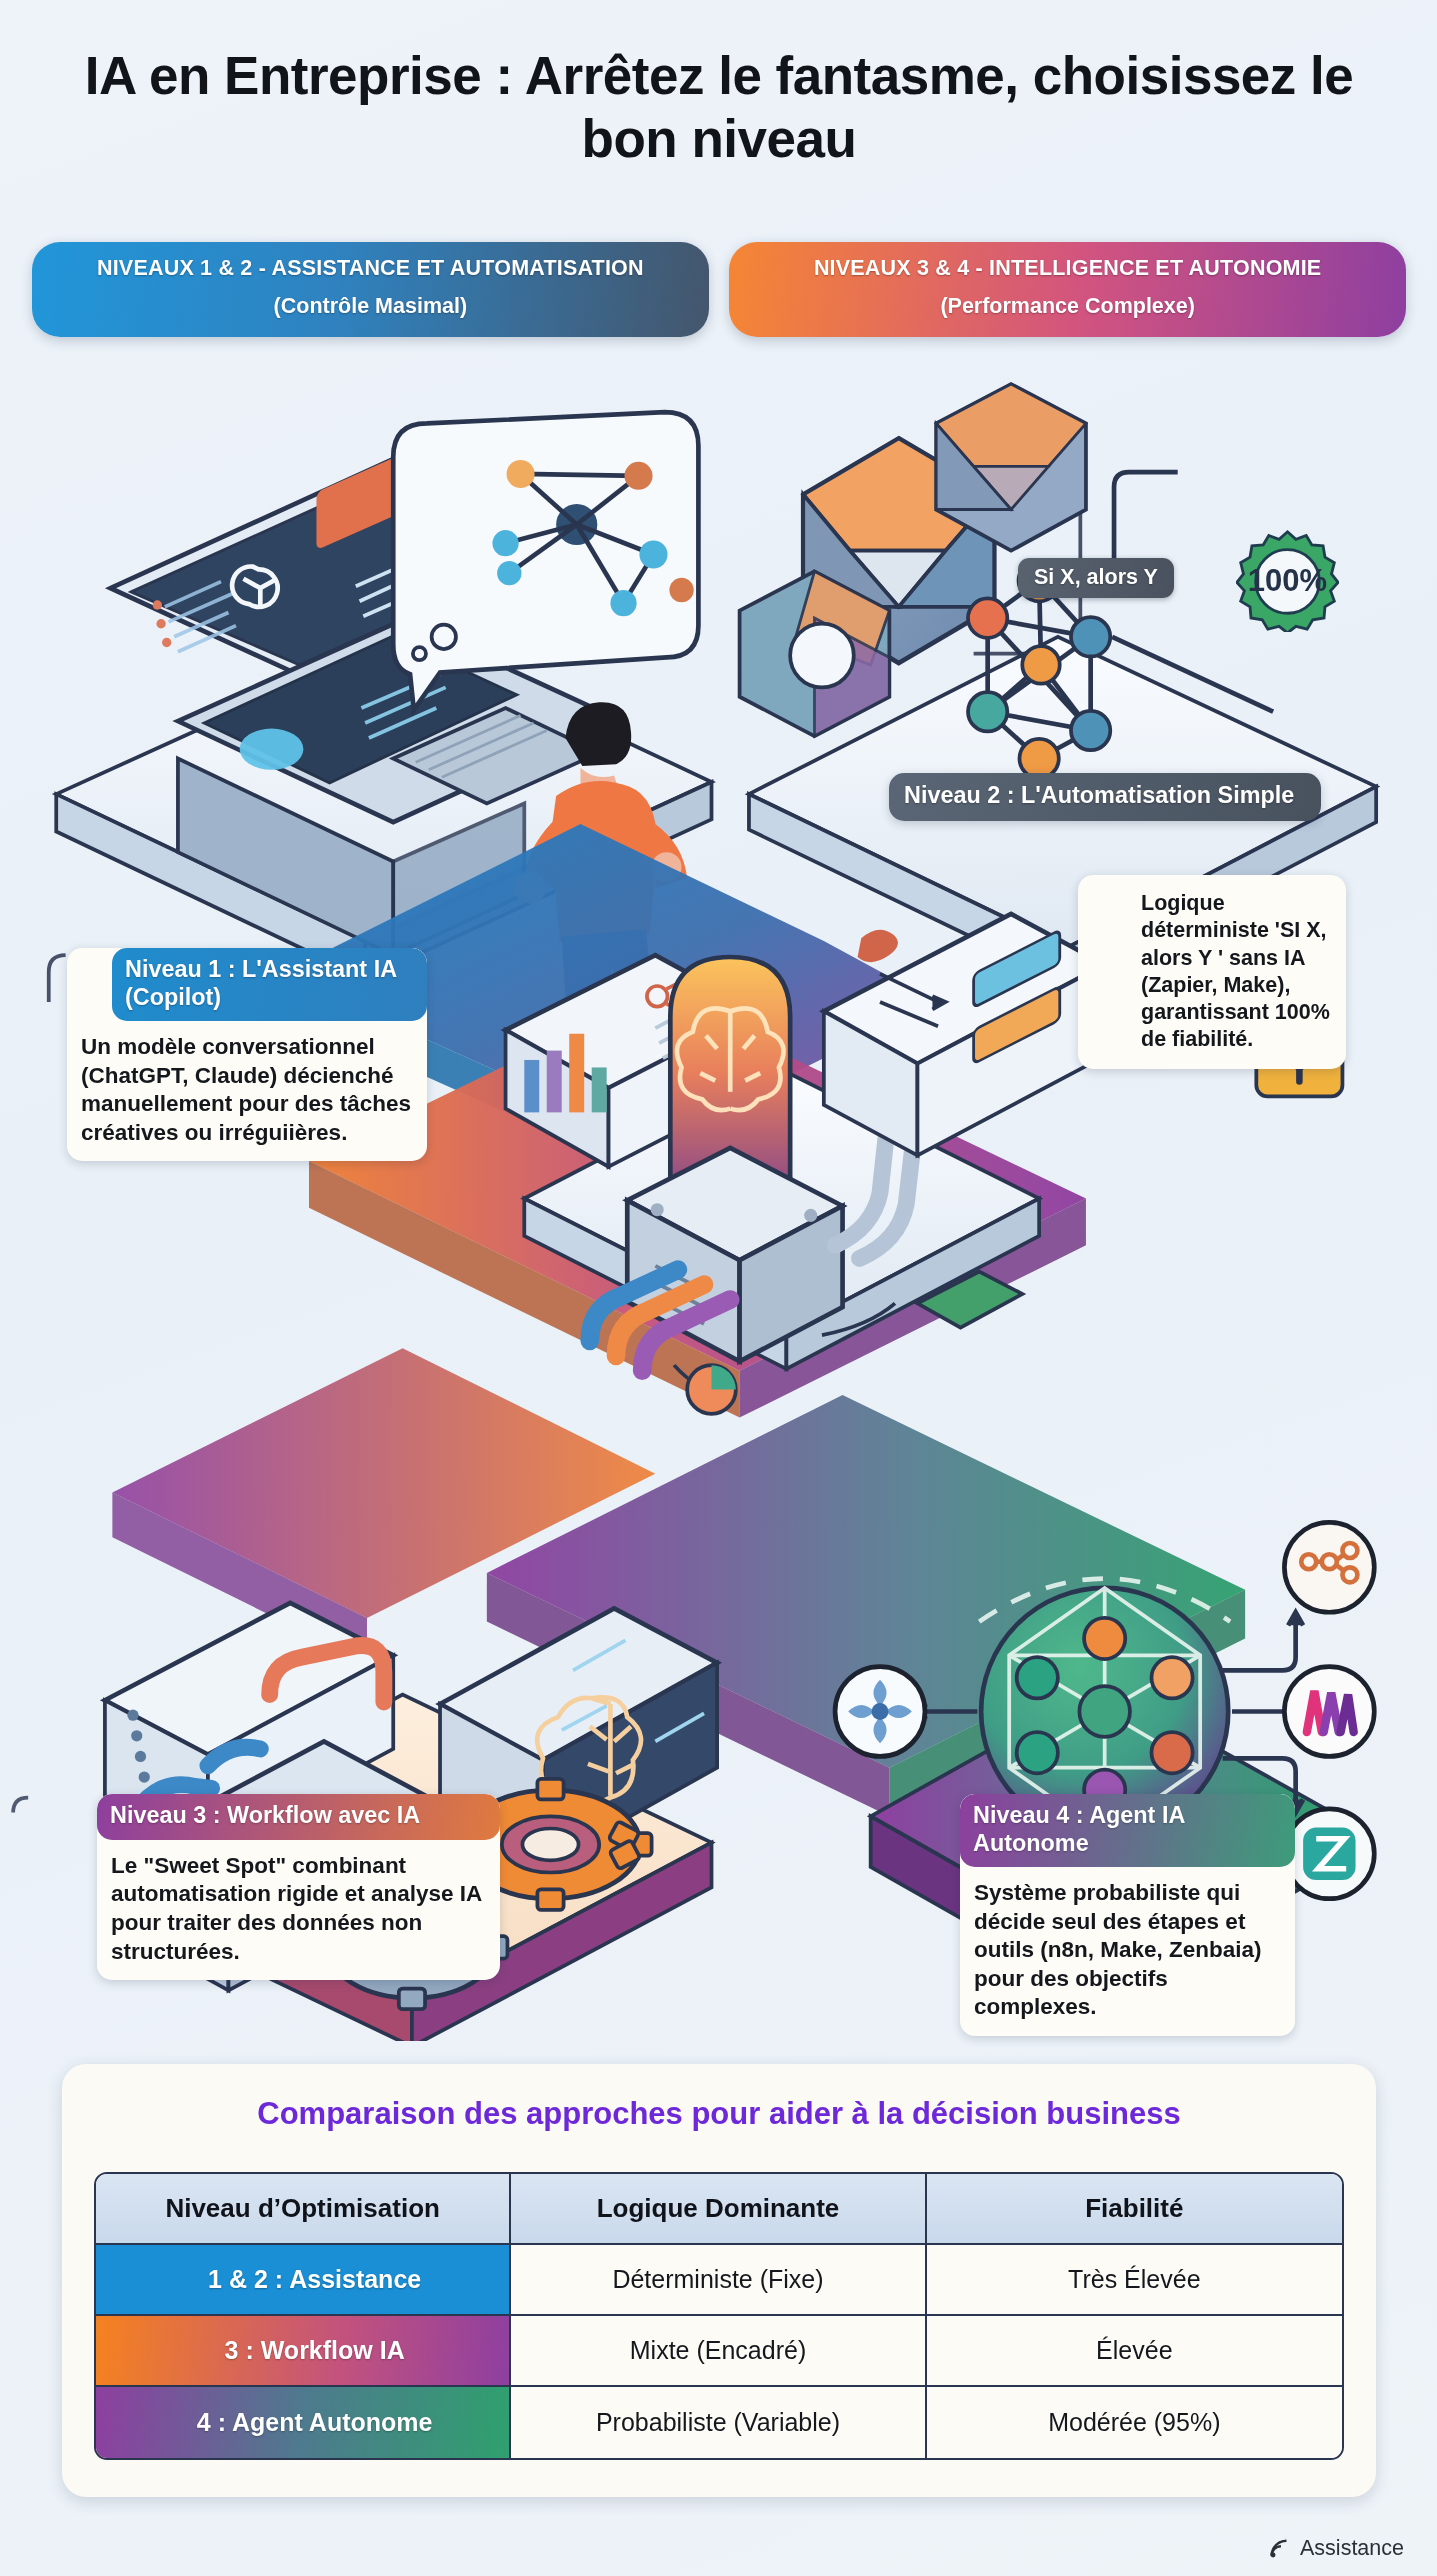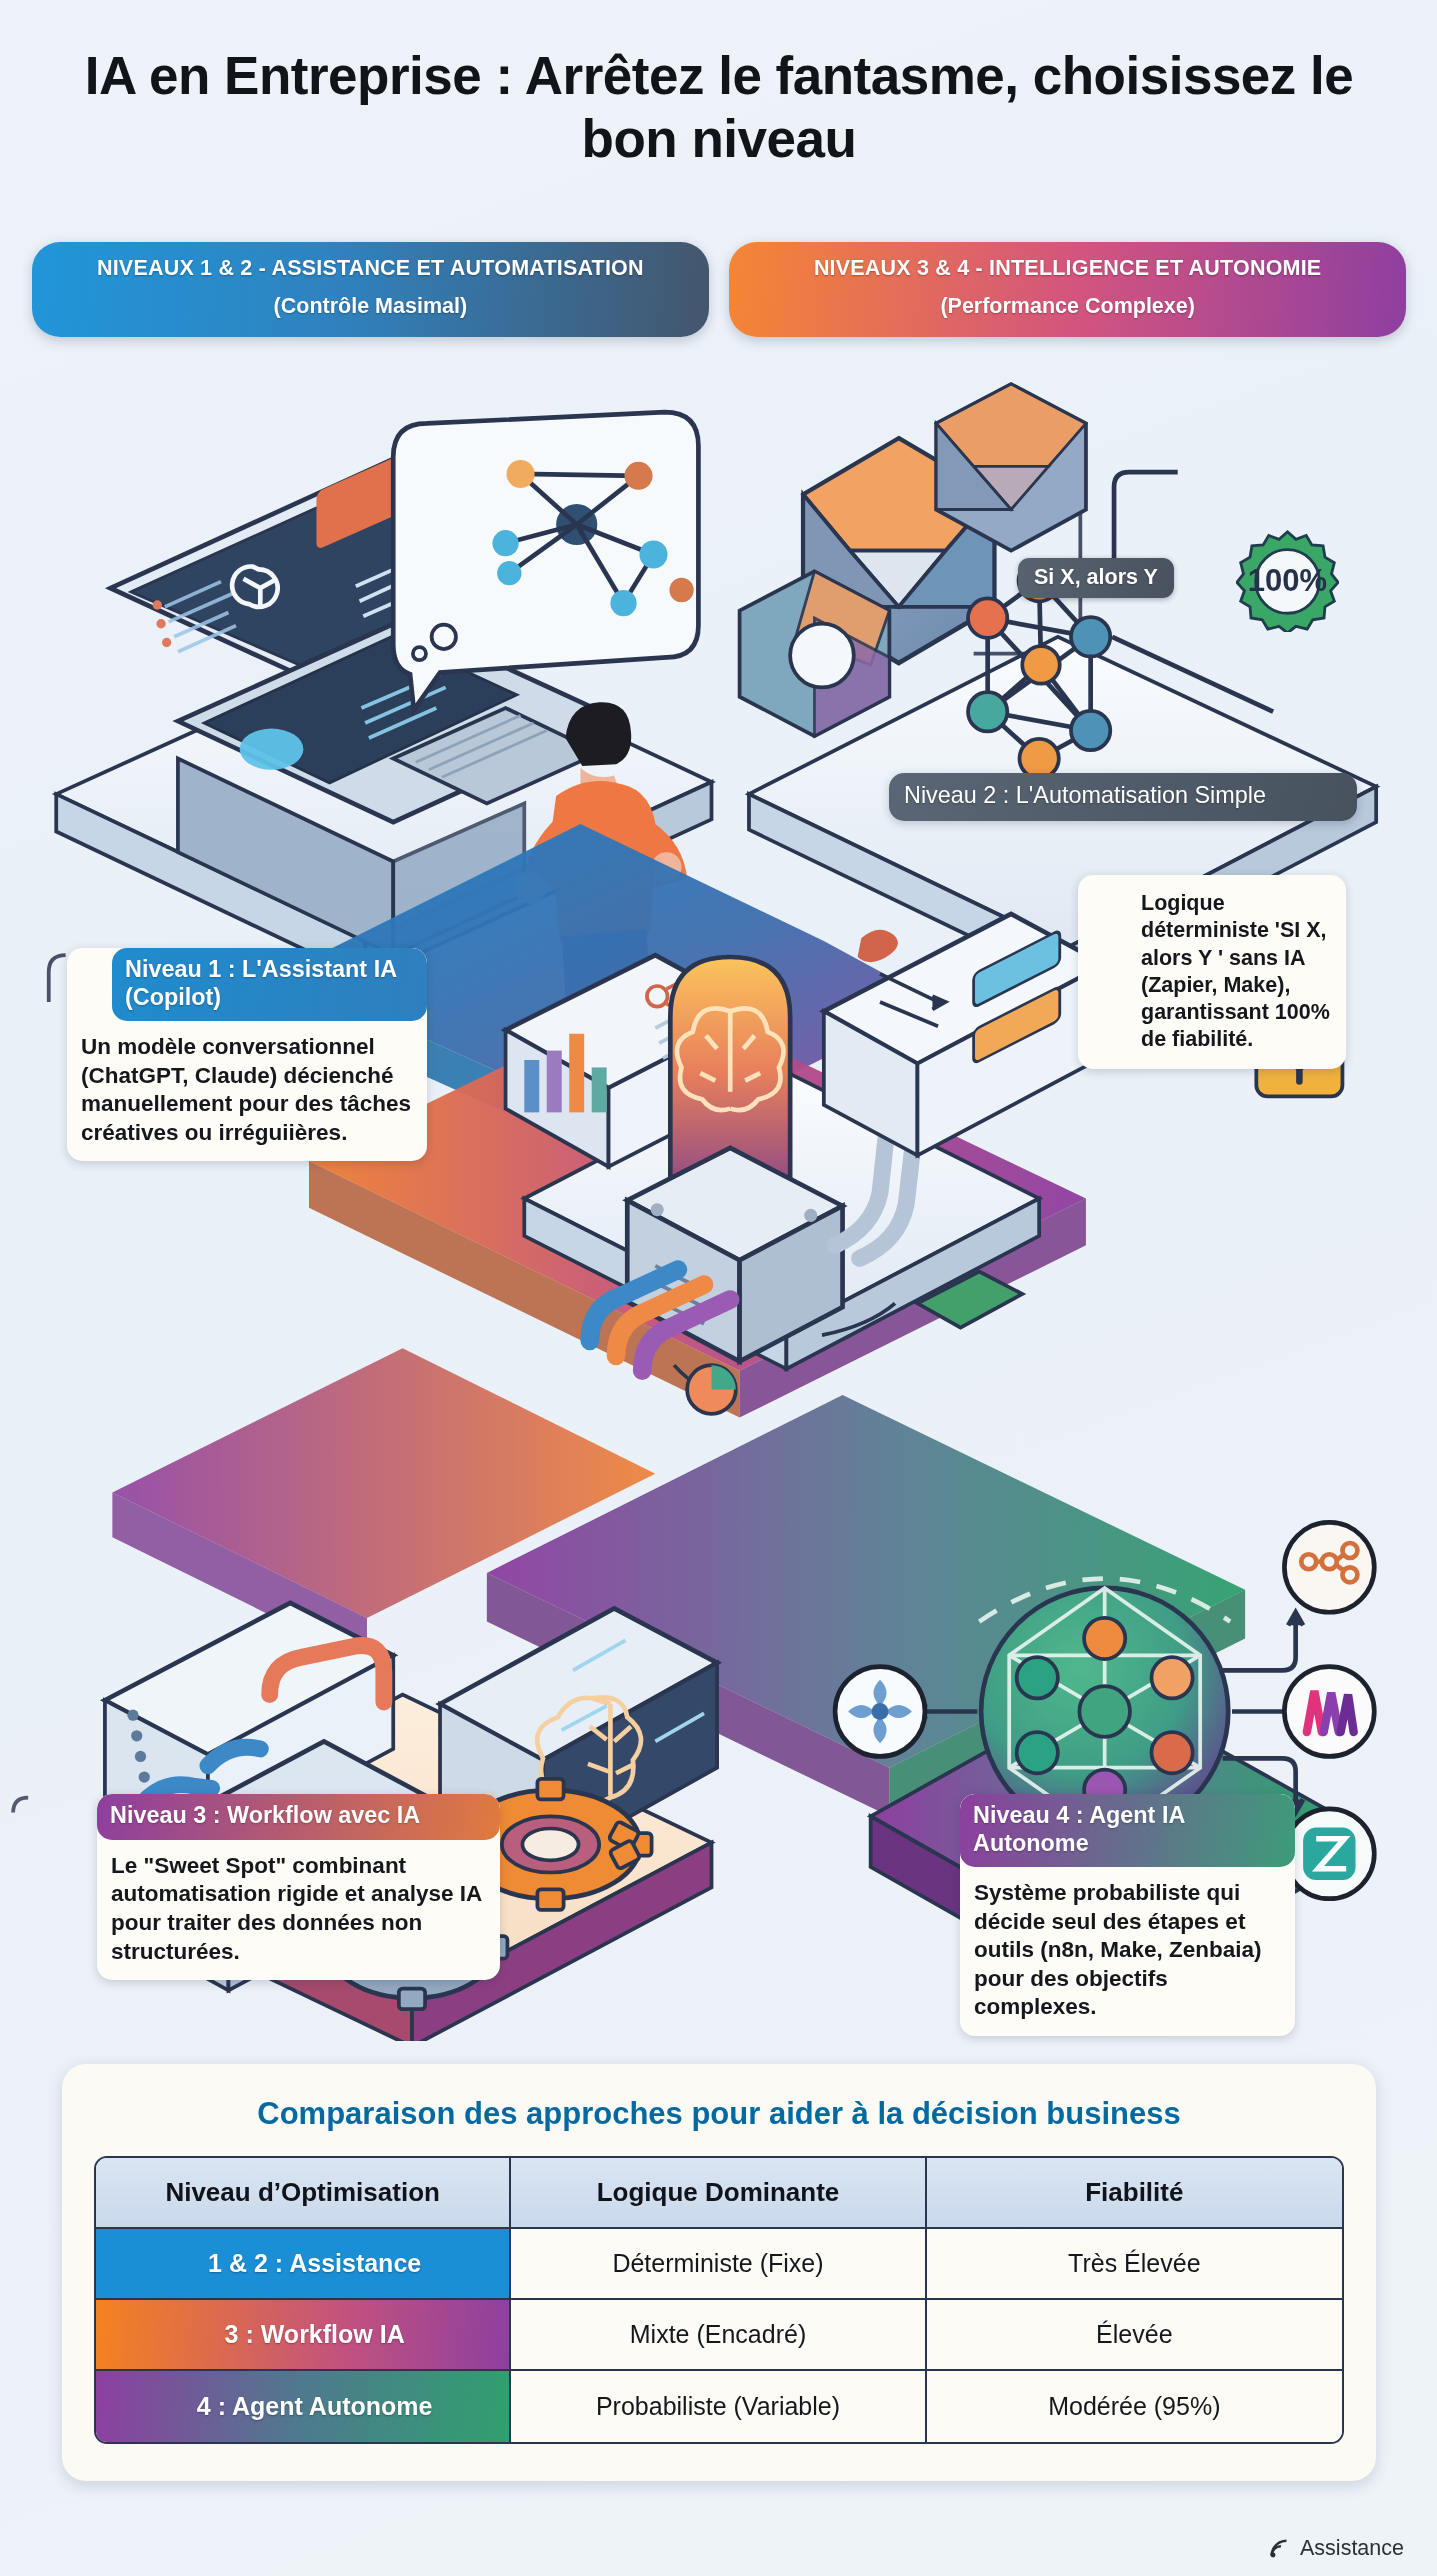--- a/index.html
+++ b/index.html
@@ -88,23 +88,23 @@
     font-weight: bold;
     line-height: 1.27;
   }
 
   
   #card-n1 { left: 67px; top: 948px; width: 360px; }
   #card-n1 .card-head { background: linear-gradient(100deg,#1f8ccd,#2f7fbe); font-size: 23.4px; margin-left: 45px; }
   #card-n1 .card-body { font-size: 22.5px; }
   
   #card-n2-title {
-    position: absolute; left: 889px; top: 773px; width: 468px;
+    position: absolute; left: 889px; top: 773px; width: 432px;
     background: linear-gradient(100deg,#5a6675,#48525f);
-    color: #fff; font-weight: normal; font-size: 23.4px;
+    color: #fff; font-weight: bold; font-size: 23.4px;
     padding: 9.4px 15px 11.2px; border-radius: 15px;
     box-shadow: 0 2.8px 9.4px rgba(25,40,70,0.22);
     text-shadow: 0 0.9px 1.9px rgba(0,0,0,0.3);
     text-align: left;
   }
   #card-n2 { left: 1078px; top: 875px; width: 268px; padding-left: 48px; }
   #card-n2 .card-body { font-size: 21.5px; padding: 15px 15px 15px; }
 
   
   #card-n3 { left: 75px; top: 1794px; width: 403px; margin-left: 22px; }
@@ -143,22 +143,22 @@
     position: absolute;
     left: 62px; top: 2064px;
     width: 1314px;
     background: #fbfaf5;
     border-radius: 24px;
     box-shadow: 0 4.7px 15px rgba(30,50,80,0.16);
     padding: 32px 32px 37px;
   }
   .compare-title {
     text-align: center;
-    font-size: 31px; font-weight: bold; color: #0369a1;
-    margin-bottom: 24px;
+    font-size: 31px; font-weight: bold; color: #6d28d9;
+    margin-bottom: 40px;
   }
   table.cmp {
     width: 100%;
     border-collapse: separate;
     border-spacing: 0;
     border: 2.8px solid #2a3550;
     border-radius: 13px;
     overflow: hidden;
     table-layout: fixed;
   }

